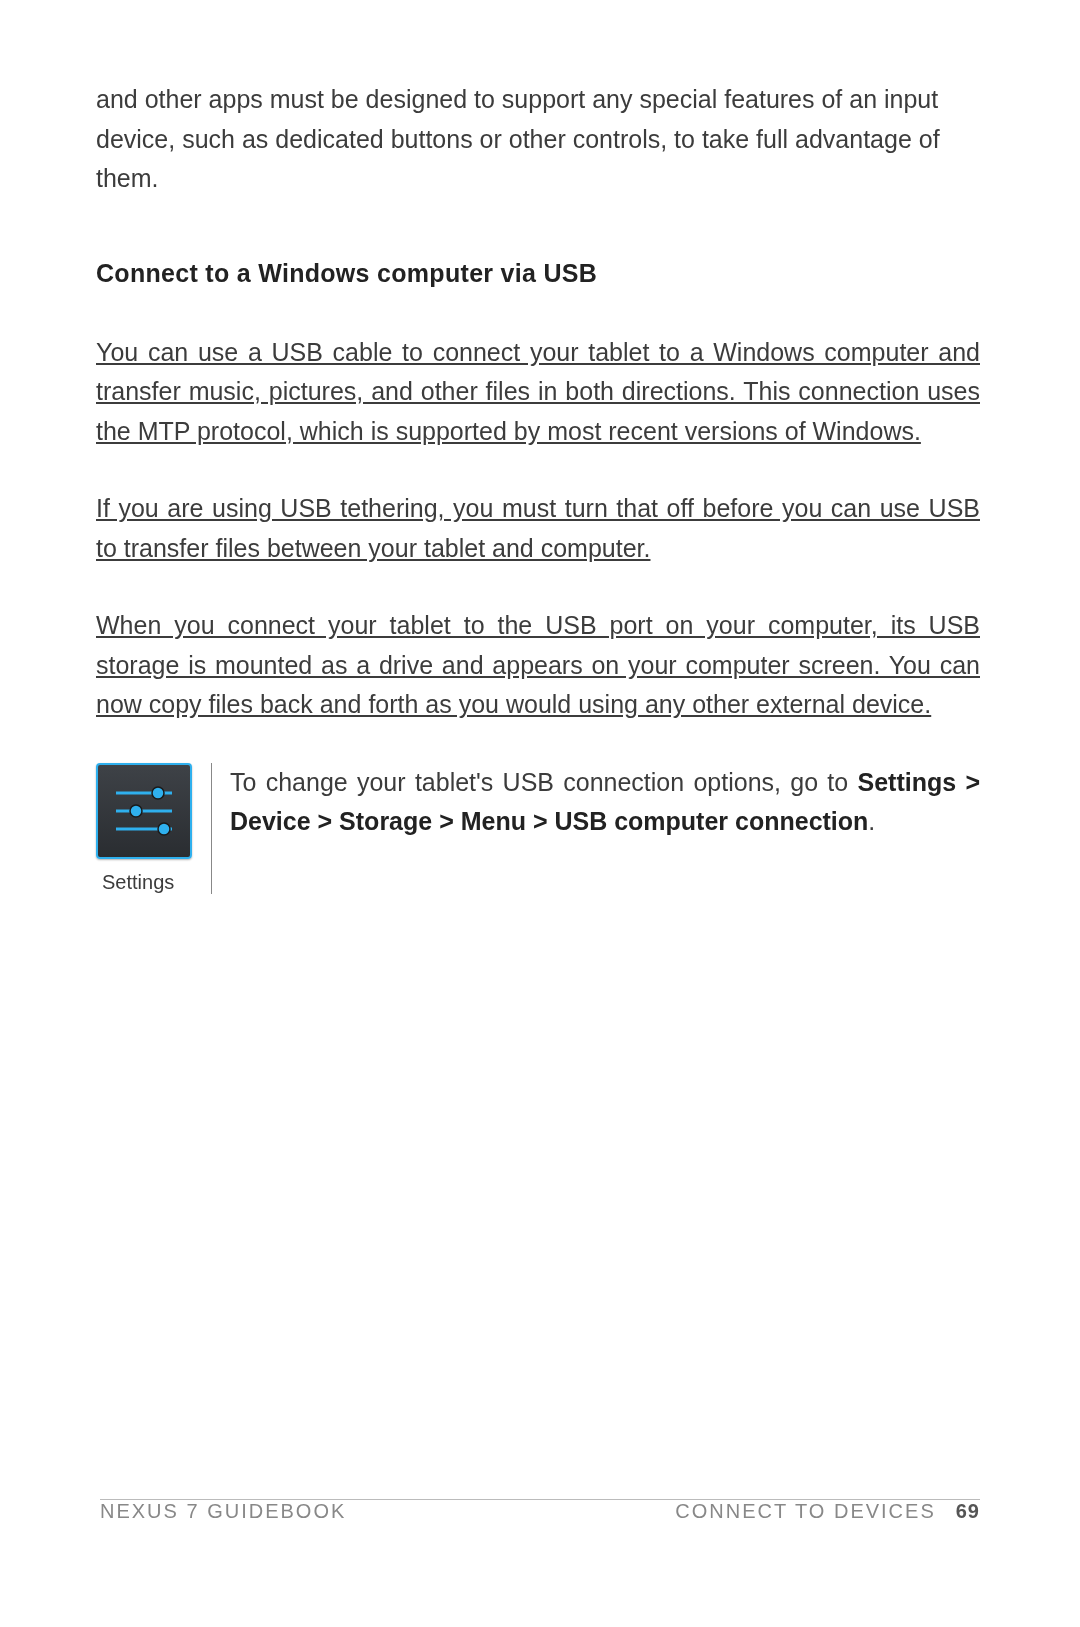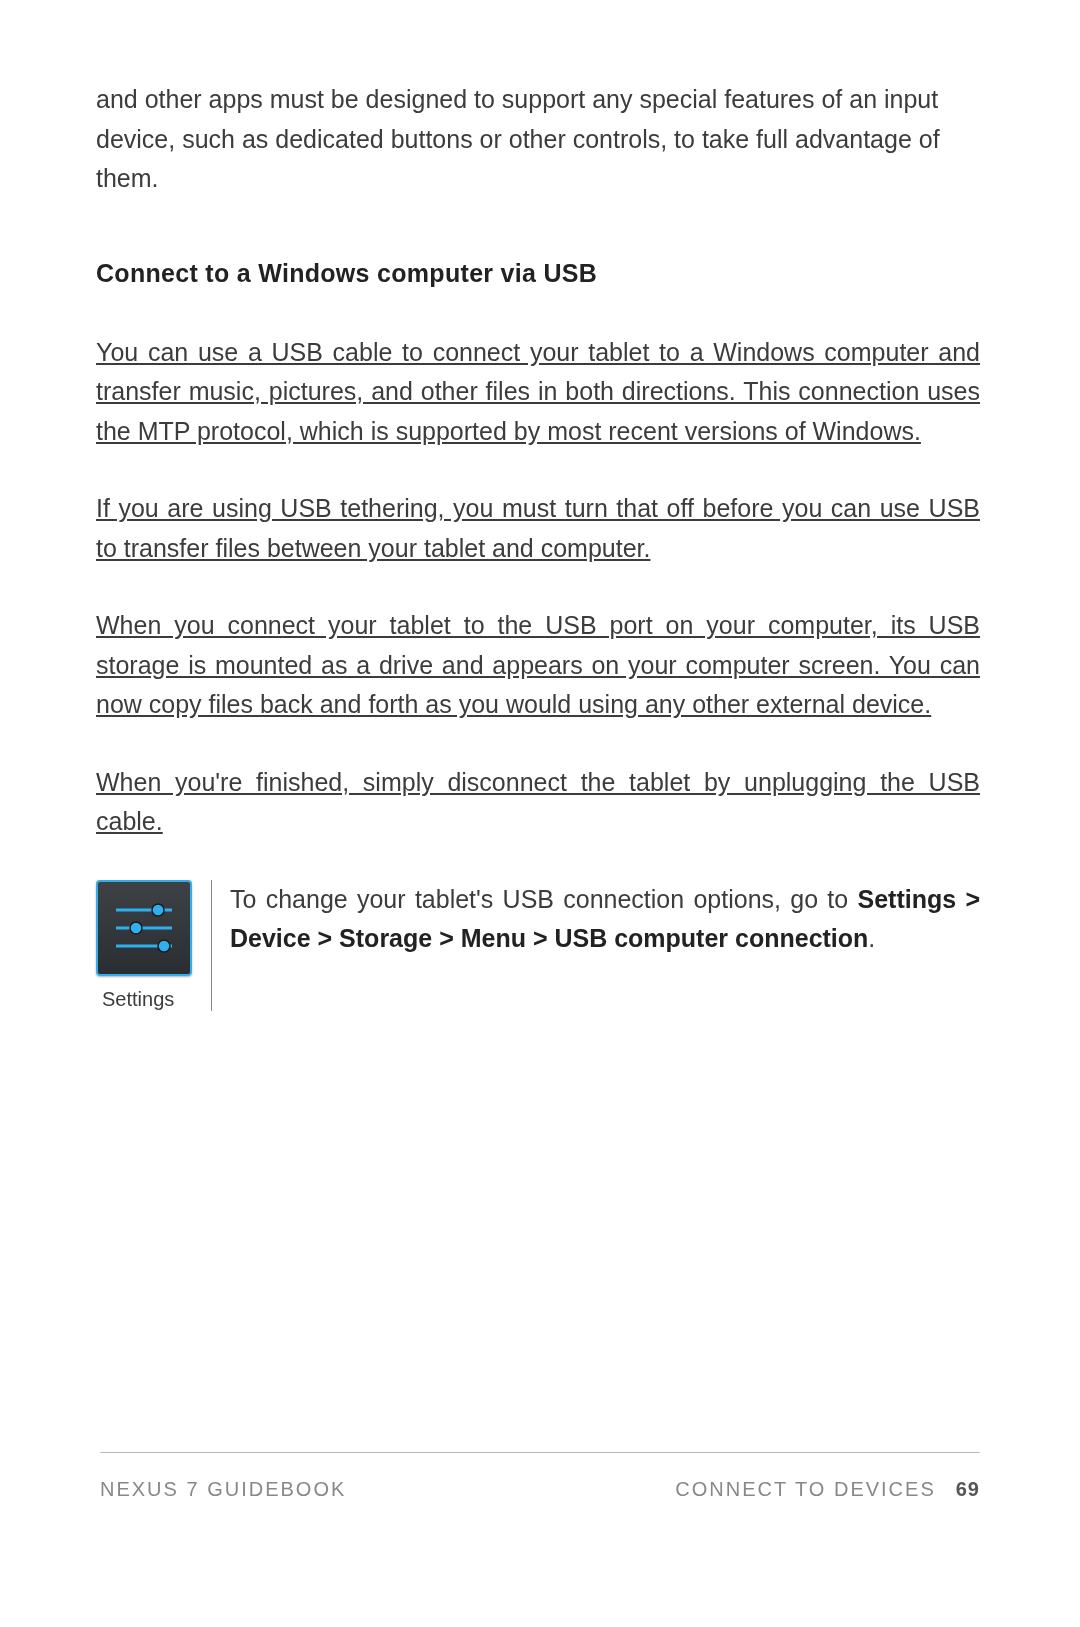--- a/index.html
+++ b/index.html
@@ -92,25 +92,24 @@
     }
     .tip-para:last-child {
       margin-bottom: 0;
     }
     .tip-para .bold {
       font-weight: 700;
       color: #222;
     }
     .footer {
       position: absolute;
-      bottom: 126px;
+      bottom: 104px;
       left: 100px;
       right: 100px;
       border-top: 1px solid #bbb;
-      padding-top: 25px;
       display: flex;
       justify-content: space-between;
       align-items: baseline;
       font-size: 20px;
       letter-spacing: 2px;
       color: #888;
     }
     .footer-right {
       display: flex;
       align-items: baseline;
@@ -127,21 +126,20 @@
 <body>
 
 <div class="page">
   <p class="intro-para">and other apps must be designed to support any special features of an input device, such as dedicated buttons or other controls, to take full advantage of them.</p>
 
   <h2 class="section-heading">Connect to a Windows computer via USB</h2>
 
   <p class="body-para">You can use a USB cable to connect your tablet to a Windows computer and transfer music, pictures, and other files in both directions. This connection uses the MTP protocol, which is supported by most recent versions of Windows.</p>
   <p class="body-para">If you are using USB tethering, you must turn that off before you can use USB to transfer files between your tablet and computer.</p>
   <p class="body-para">When you connect your tablet to the USB port on your computer, its USB storage is mounted as a drive and appears on your computer screen. You can now copy files back and forth as you would using any other external device.</p>
-  <p class="body-para">When you're finished, simply disconnect the tablet by unplugging the USB cable.</p>
 
   <div class="tip-block">
     <div class="tip-left">
       <div class="settings-icon-box">
         <svg viewBox="0 0 72 60">
           <line x1="8" y1="12" x2="64" y2="12" stroke="#2fb0ee" stroke-width="3"></line>
           <circle cx="50" cy="12" r="6" fill="#2fb0ee" stroke="#1a1a1a" stroke-width="1.5"></circle>
           <line x1="8" y1="30" x2="64" y2="30" stroke="#2fb0ee" stroke-width="3"></line>
           <circle cx="28" cy="30" r="6" fill="#2fb0ee" stroke="#1a1a1a" stroke-width="1.5"></circle>
           <line x1="8" y1="48" x2="64" y2="48" stroke="#2fb0ee" stroke-width="3"></line>

